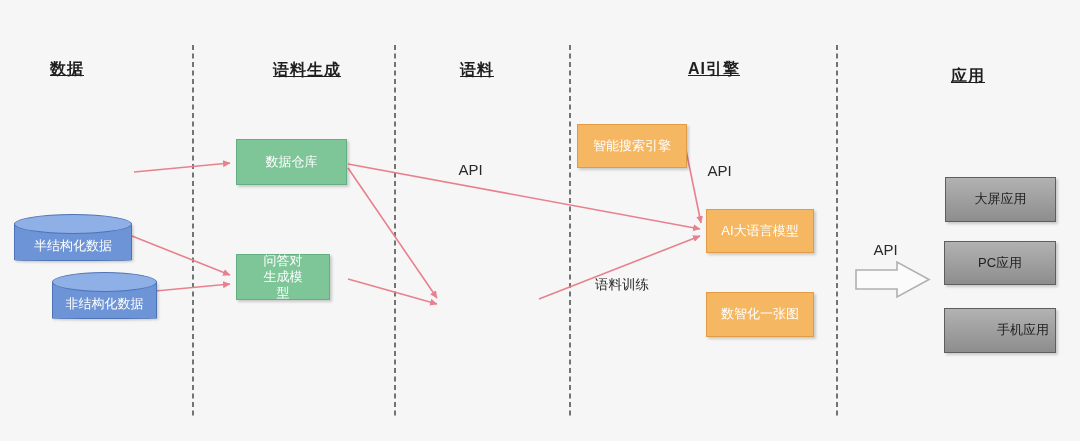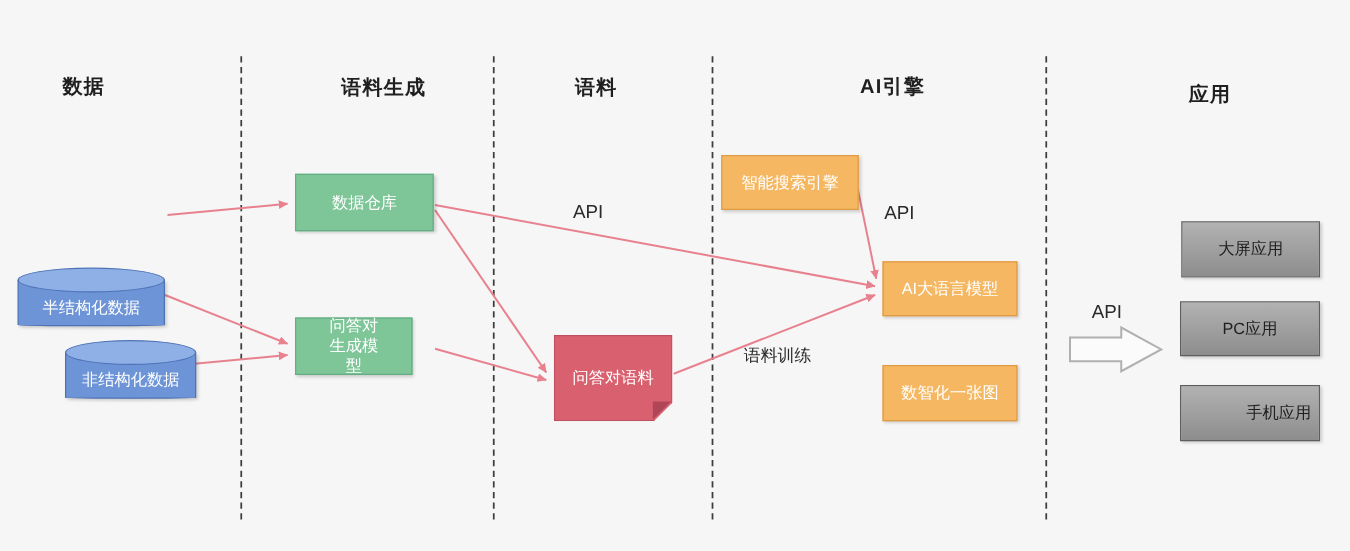--- a/index.html
+++ b/index.html
@@ -19,21 +19,21 @@
     position:relative;overflow:hidden;
   }
   .stage{position:absolute;inset:0;width:1080px;height:441px;}
   svg.wires{position:absolute;left:0;top:0;pointer-events:none;}
   .sep{stroke:var(--separator);stroke-width:1.4;stroke-dasharray:5 3.5;fill:none;}
   .wire{stroke:var(--connector_pink);stroke-width:1.6;fill:none;}
   .bigarrow{fill:#fbfbfb;stroke:#b0b0b0;stroke-width:1.6;}
 
   .col-header{
     position:absolute;font-size:16px;font-weight:bold;color:var(--text_dark);
-    text-align:center;letter-spacing:1px;
+    text-align:center;letter-spacing:1px;text-decoration:underline;
   }
   .shape{
     position:absolute;display:flex;align-items:center;justify-content:center;
     font-size:13px;line-height:1.25;text-align:center;box-sizing:border-box;
     box-shadow:1.5px 1.5px 2.5px rgba(0,0,0,.18);
   }
   .green{background:var(--node_green);border:1.5px solid var(--node_green_stroke);color:var(--text_light);padding:2px 24px;}
   .orange{background:var(--node_orange);border:1.5px solid var(--node_orange_stroke);color:var(--text_light);padding:2px 6px;}
   .gray{background:linear-gradient(180deg,#b2b2b2,#8d8d8d);border:1.7px solid var(--node_gray_stroke);color:var(--text_dark);padding:2px 6px;}
   .note{
@@ -110,23 +110,20 @@
     <span class="lbl">非结构化数据</span>
   </div>
 
   <div class="shape green" style="left:236px;top:139px;width:111px;height:46px;">
     <span>数据仓库</span>
   </div>
   <div class="shape green" style="left:236px;top:254px;width:94px;height:46px;">
     <span>问答对生成模型</span>
   </div>
 
-  <div class="shape note" style="left:443px;top:268px;width:95px;height:69px;">
-    <span>问答对语料</span>
-  </div>
 
   <div class="shape orange" style="left:577px;top:124px;width:110px;height:44px;">
     <span>智能搜索引擎</span>
   </div>
   <div class="shape orange" style="left:706px;top:209px;width:108px;height:44px;">
     <span>AI大语言模型</span>
   </div>
   <div class="shape orange" style="left:706px;top:292px;width:108px;height:45px;">
     <span>数智化一张图</span>
   </div>

